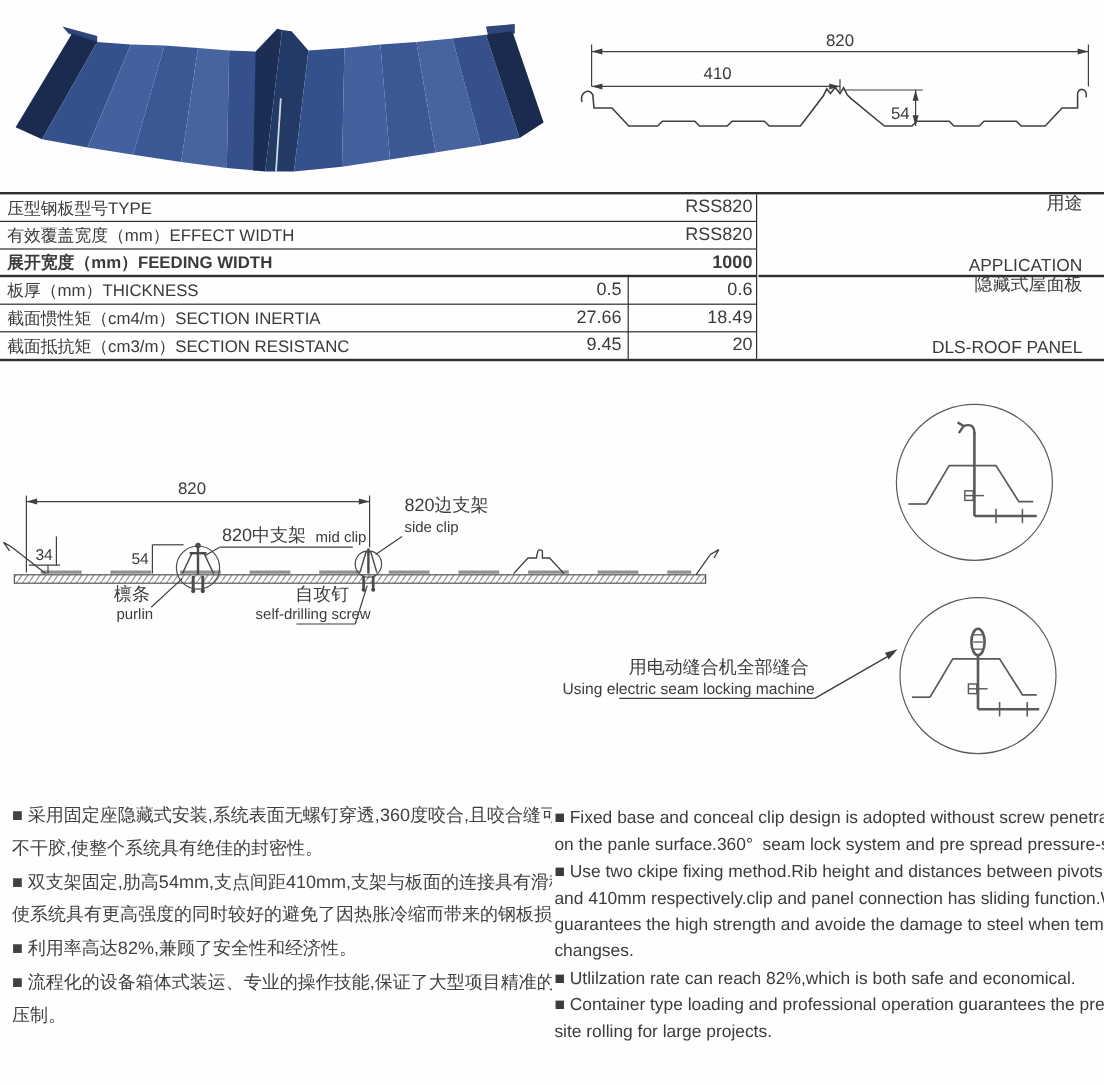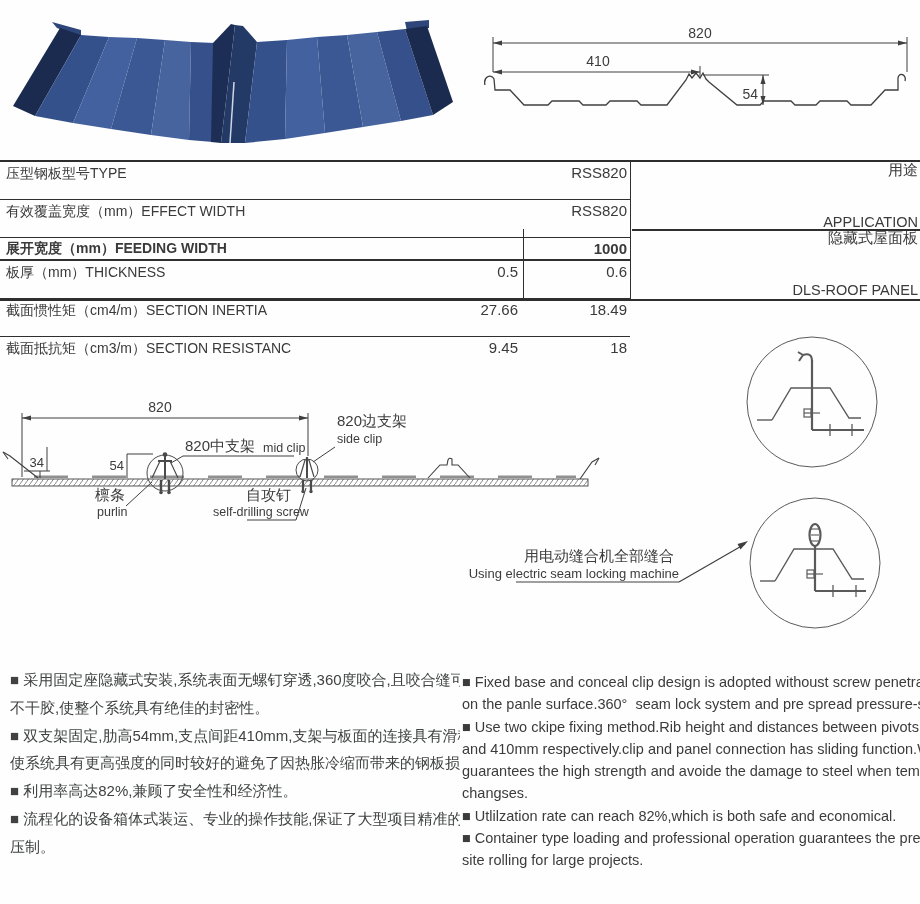--- a/index.html
+++ b/index.html
@@ -4,32 +4,32 @@
 <style>
   html,body{margin:0;padding:0;}
   body{width:920px;height:904px;position:relative;overflow:hidden;background:#fefefe;
        font-family:"Liberation Sans","DejaVu Sans",sans-serif;color:#3a3a3a;}
   .abs{position:absolute;}
   svg text{fill:#3c3c3c;}
   
   .spec-table{position:absolute;top:160px;left:0;width:920px;height:137px;
       border-top:2px solid #2e2e2e;border-bottom:2px solid #2e2e2e;}
   .tleft{position:absolute;left:0;top:0;bottom:0;width:630px;}
-  .trow{position:relative;box-sizing:border-box;border-bottom:1px solid #2f2f2f;height:38px;line-height:22px;}
+  .trow{position:relative;box-sizing:border-box;border-bottom:1px solid #2f2f2f;height:23px;line-height:22px;}
   .trow.thick{border-bottom-width:2px;}
   .trow:last-child{border-bottom:none;}
   .tlabel{position:absolute;left:6px;top:0;font-size:14px;white-space:nowrap;}
   .tv-wide{position:absolute;right:3px;top:0;font-size:15px;}
   .tv1{position:absolute;right:112px;top:0;font-size:15px;}
   .tv2{position:absolute;right:3px;top:0;font-size:15px;}
   .vdiv-main{position:absolute;left:630px;top:0;bottom:0;width:0;border-left:1.5px solid #2f2f2f;}
   .vdiv-sub{position:absolute;left:523px;top:67px;bottom:0;width:0;border-left:1px solid #2f2f2f;}
   .tright{position:absolute;left:632px;right:0;top:0;bottom:0;}
   .tr-cell{box-sizing:border-box;display:flex;flex-direction:column;justify-content:center;
-      align-items:flex-end;padding-right:2px;line-height:17px;gap:36px;}
+      align-items:flex-end;padding-right:18px;line-height:17px;gap:36px;}
   .tr-cell .cn{font-size:15px;} .tr-cell .en{font-size:14.5px;}
   .tr-top{height:69px;border-bottom:2px solid #2f2f2f;}
   .tr-bot{height:66px;}
   
   .bullets-cn{position:absolute;left:10px;top:666px;width:450px;overflow:hidden;}
   .bullets-cn .bcn{white-space:pre;font-size:15px;line-height:27.8px;color:#3f4240;}
   .bullets-en{position:absolute;left:462px;top:671px;width:458px;overflow:hidden;}
   .bullets-en .ben{white-space:pre;font-size:14.5px;line-height:22.3px;color:#3b3b3b;}
 </style>
 </head>
@@ -115,21 +115,21 @@
       <span class="tv2">0.6</span>
     </div>
     <div class="trow">
       <span class="tlabel">截面惯性矩（cm4/m）SECTION INERTIA</span>
       <span class="tv1">27.66</span>
       <span class="tv2">18.49</span>
     </div>
     <div class="trow">
       <span class="tlabel">截面抵抗矩（cm3/m）SECTION RESISTANC</span>
       <span class="tv1">9.45</span>
-      <span class="tv2">18</span>
+      <span class="tv2">20</span>
     </div>
   </div>
   <div class="vdiv-sub"></div>
   <div class="vdiv-main"></div>
   <div class="tright">
     <div class="tr-cell tr-top">
       <span class="cn">用途</span>
       <span class="en">APPLICATION</span>
     </div>
     <div class="tr-cell tr-bot">

